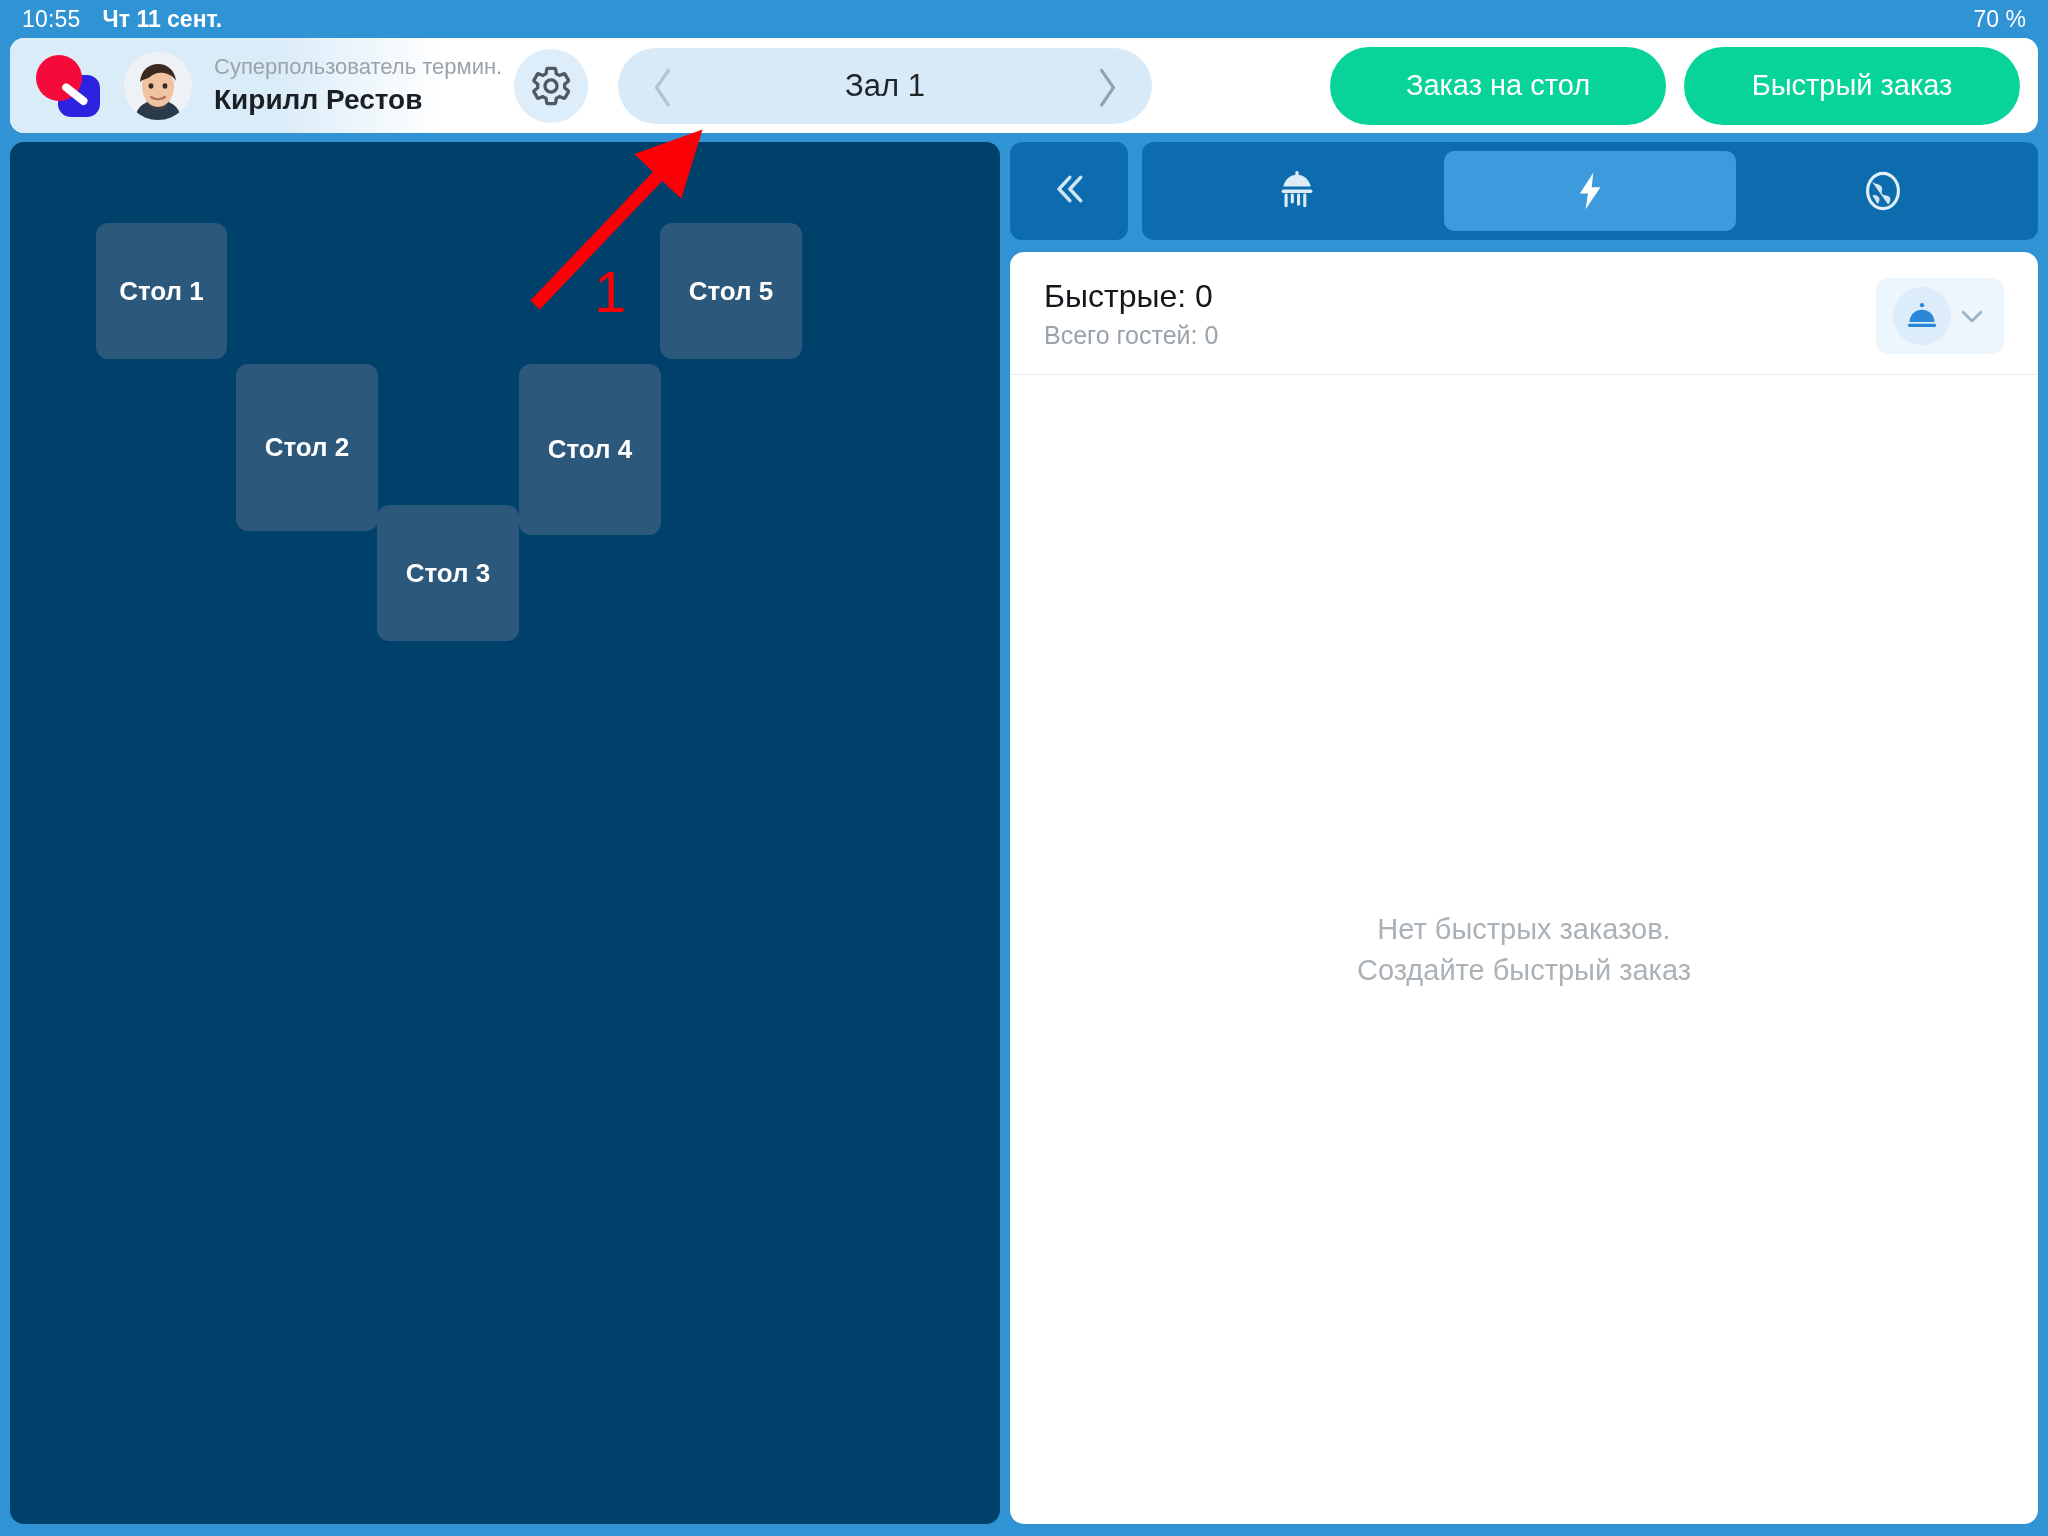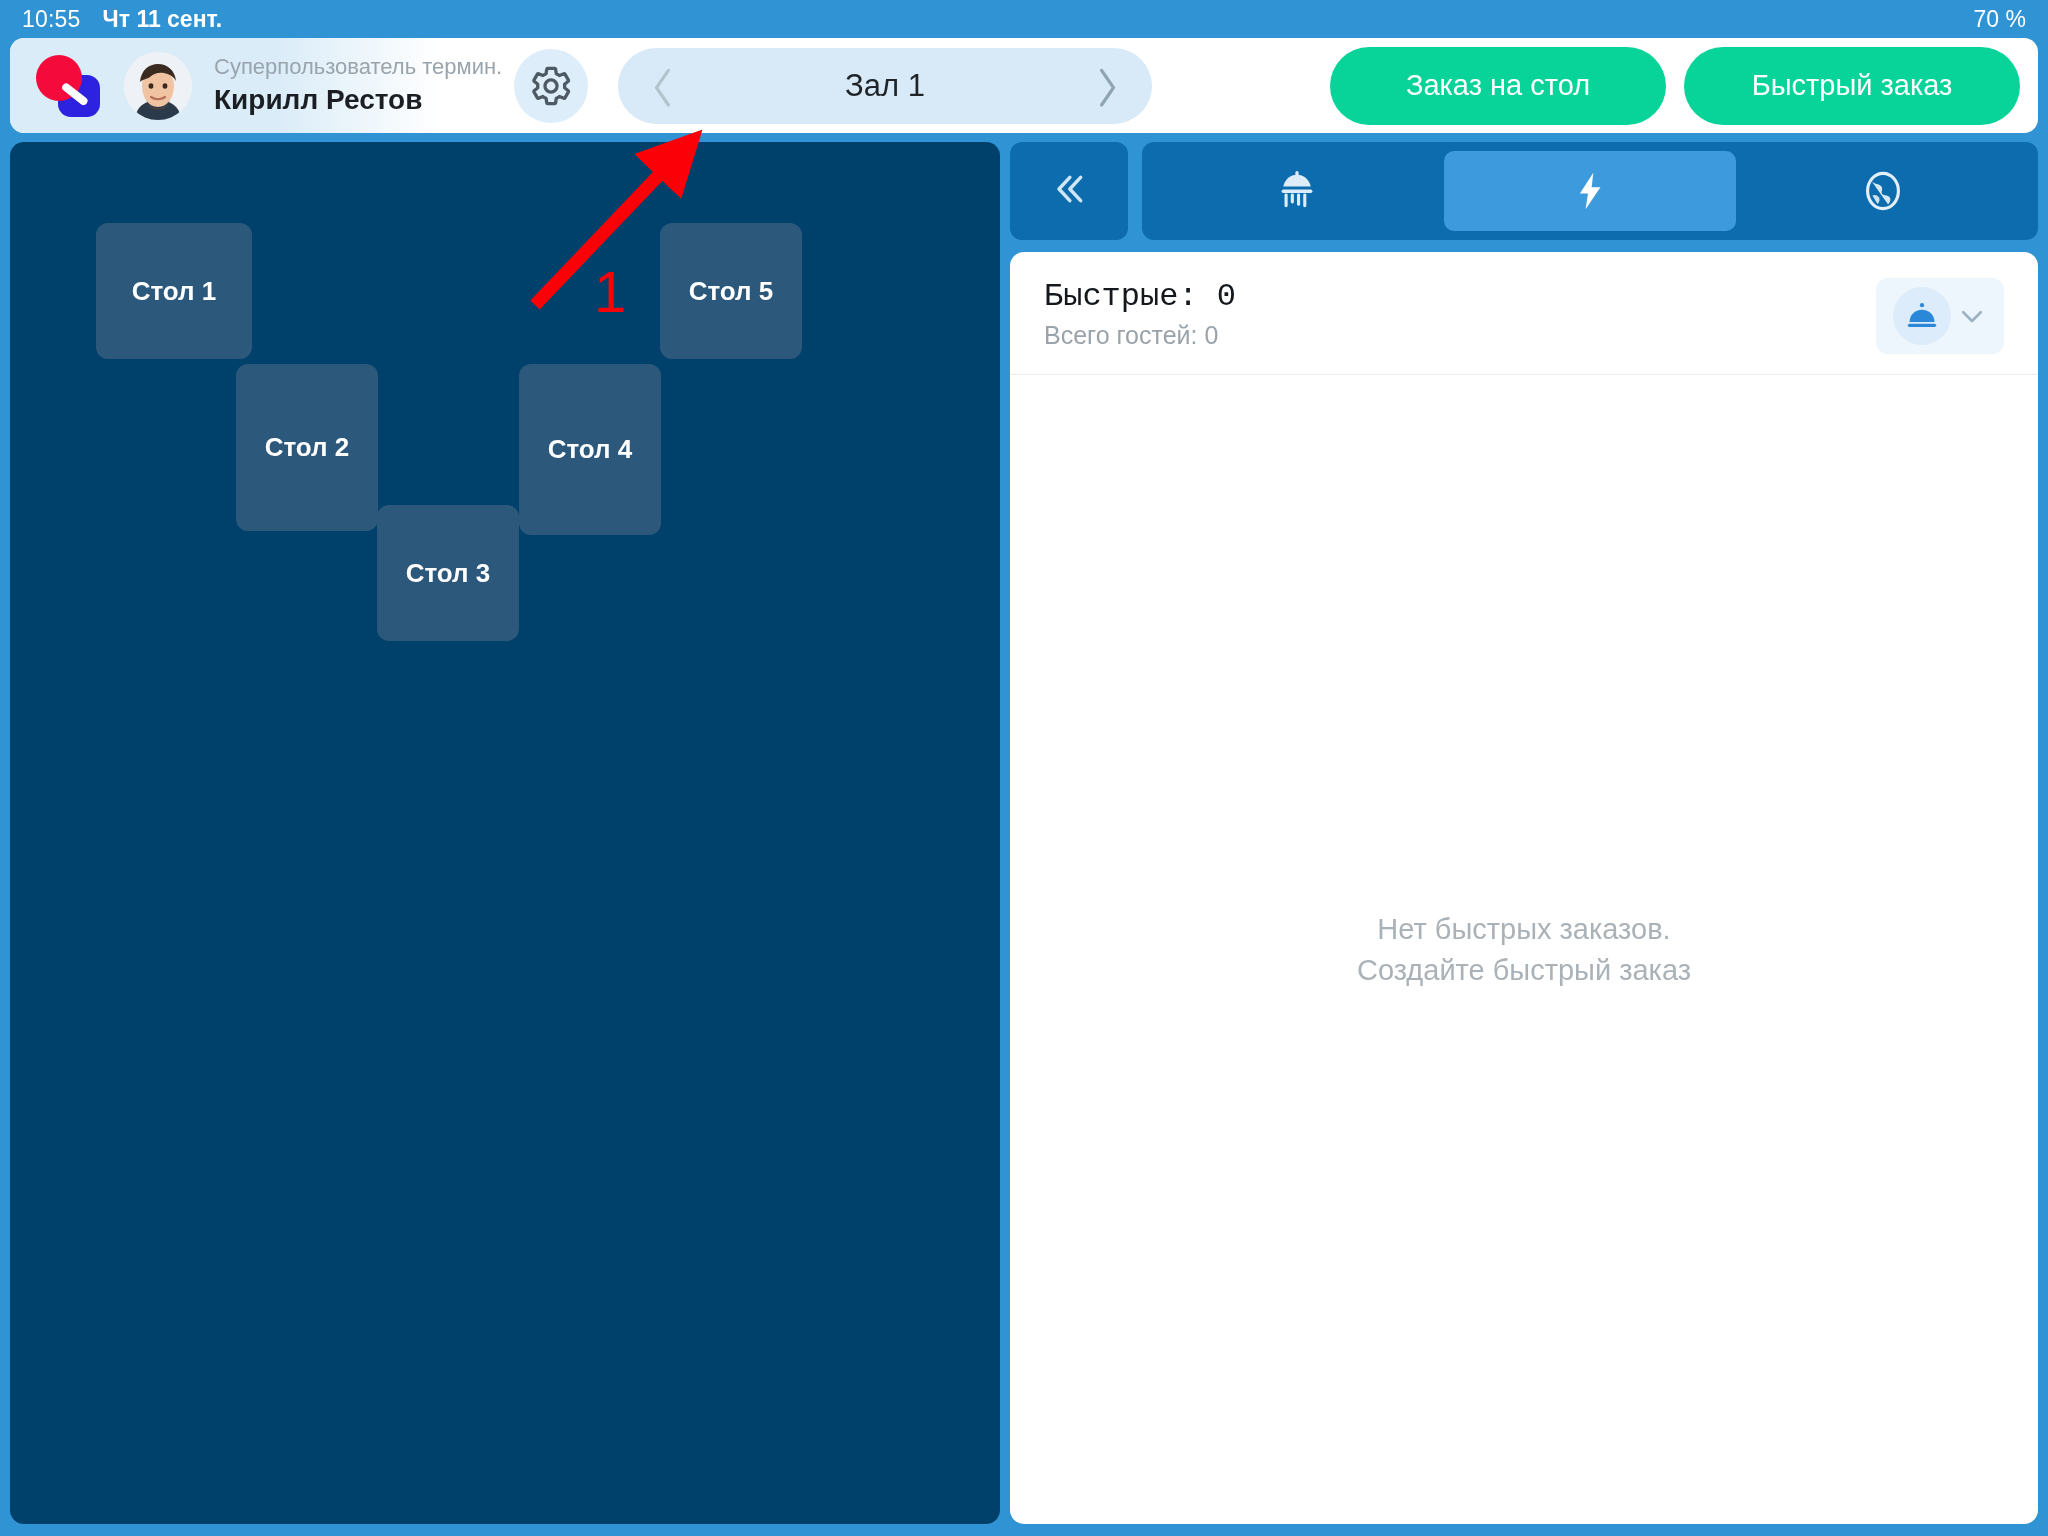--- a/index.html
+++ b/index.html
@@ -273,21 +273,21 @@
     flex-direction: column;
     overflow: hidden;
   }
   .rp-head {
     padding: 26px 34px 20px 34px;
     display: flex;
     align-items: flex-start;
     border-bottom: 1px solid #e8ecef;
   }
   .rp-head-texts { display: flex; flex-direction: column; gap: 6px; }
-  .rp-title { font-size: 32px; color: #14181c; font-weight: 400; font-family: Liberation Mono, monospace; }
+  .rp-title { font-size: 32px; color: #14181c; font-weight: 400; }
   .rp-sub { font-size: 25px; color: #9aa3aa; font-weight: 400; }
   .rp-head-ctl {
     margin-left: auto;
     width: 128px; height: 76px;
     background: #eef6fd;
     border-radius: 12px;
     display: flex; align-items: center; justify-content: center;
     gap: 6px;
     cursor: pointer;
   }
@@ -385,21 +385,21 @@
     </span>
   </div>
 
   <div class="hdr-actions">
     <button class="btn-green">Заказ на стол</button>
     <button class="btn-green">Быстрый заказ</button>
   </div>
 </div>
 
 <div class="canvas">
-  <div class="table-node" style="left:86px; top:81px; width:156px; height:136px;">Стол 1</div>
+  <div class="table-node" style="left:86px; top:81px; width:131px; height:136px;">Стол 1</div>
   <div class="table-node" style="left:226px; top:222px; width:142px; height:167px;">Стол 2</div>
   <div class="table-node" style="left:367px; top:363px; width:142px; height:136px;">Стол 3</div>
   <div class="table-node" style="left:509px; top:222px; width:142px; height:171px;text-align:center;">Стол 4</div>
   <div class="table-node" style="left:650px; top:81px; width:142px; height:136px;">Стол 5</div>
 </div>
 
 <div class="rpanel">
   <div class="rp-toolbar">
     <div class="rp-collapse">
       <span>

